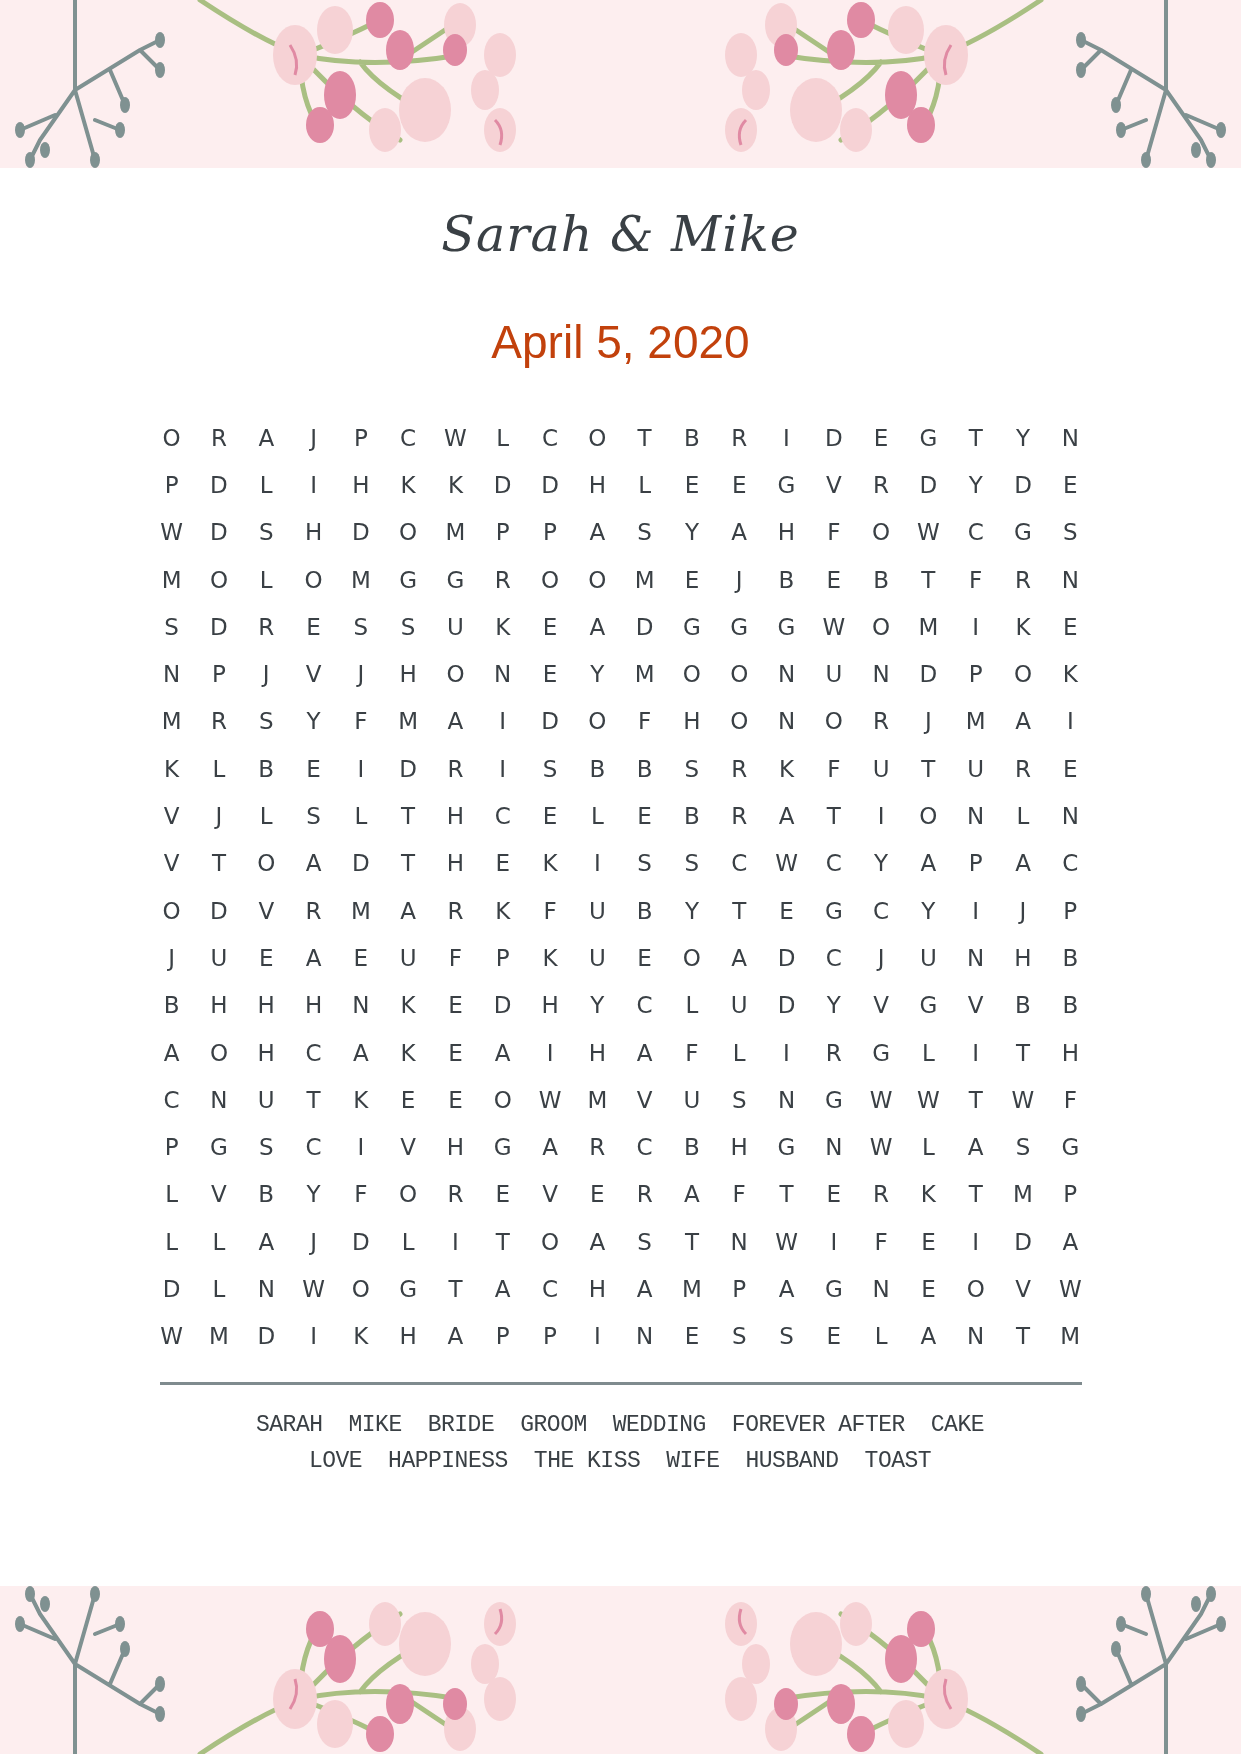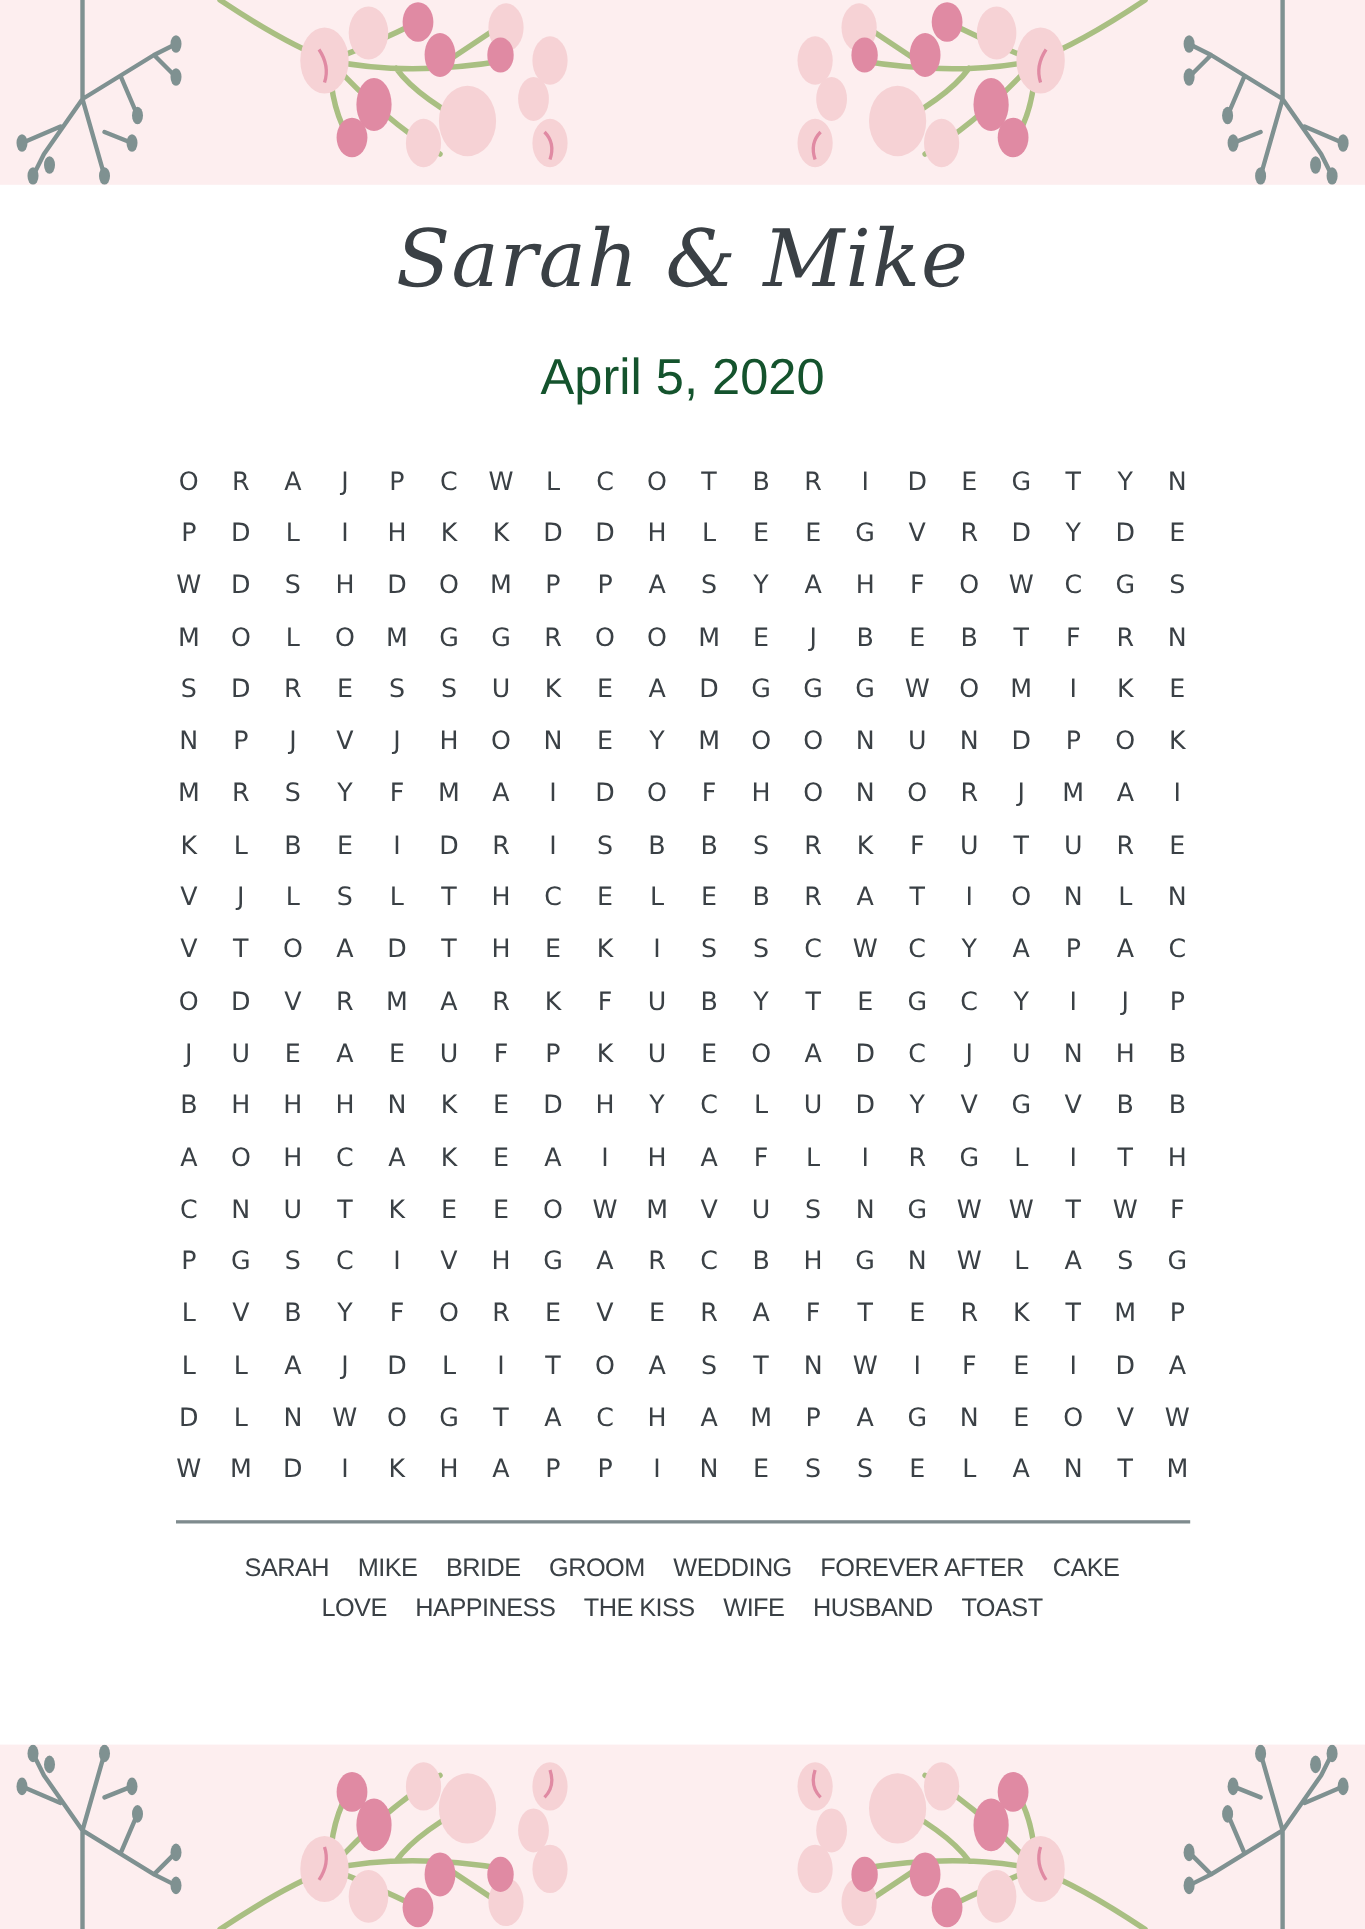--- a/index.html
+++ b/index.html
@@ -10,44 +10,44 @@
     color: #3a4045;
   }
   .band {
     position: absolute; left: 0; width: 1241px; background: #fdeeef; overflow: hidden;
   }
   .band.top { top: 0; height: 168px; }
   .band.bottom { top: 1586px; height: 168px; }
   .band svg { position: absolute; left: 0; top: 0; }
   .title {
     position: absolute; left: 0; width: 1241px; top: 190px; text-align: center;
-    font-family: "DejaVu Serif", serif; font-style: italic; font-size: 72px;
+    font-family: "DejaVu Serif", serif; font-style: italic; font-size: 49px;
     letter-spacing: 1px; color: #3a4045; line-height: 90px;
   }
   .date {
     position: absolute; left: 0; width: 1241px; top: 314px; text-align: center;
-    font-family: "Liberation Sans", sans-serif; font-size: 46px; color: #14532d;
+    font-family: "Liberation Sans", sans-serif; font-size: 46px; color: #c2410c;
     line-height: 56px;
   }
   .grid {
     position: absolute; left: 148px; top: 414px;
     display: grid; grid-template-columns: repeat(20, 47.3px);
     grid-auto-rows: 47.3px;
   }
   .cell {
     display: flex; align-items: center; justify-content: center;
     font-family: "DejaVu Sans", sans-serif; font-size: 23px; color: #3a4045;
   }
   .divider {
     position: absolute; left: 160px; top: 1382px; width: 922px; height: 3px;
     background: #7f8b8e;
   }
   .words {
     position: absolute; left: 150px; width: 940px; top: 1408px;
-    text-align: center; font-family: Liberation Sans, sans-serif; font-size: 23px;
+    text-align: center; font-family: Liberation Mono, monospace; font-size: 23px;
     color: #3a4045; line-height: 35.5px;
   }
   .words-line { white-space: nowrap; }
   .word { display: inline-block; margin: 0 13px; letter-spacing: -0.5px; }
 </style>
 </head>
 <body>
 
 <div class="band top">
   <svg width="1241" height="168" viewBox="0 0 1241 168">

